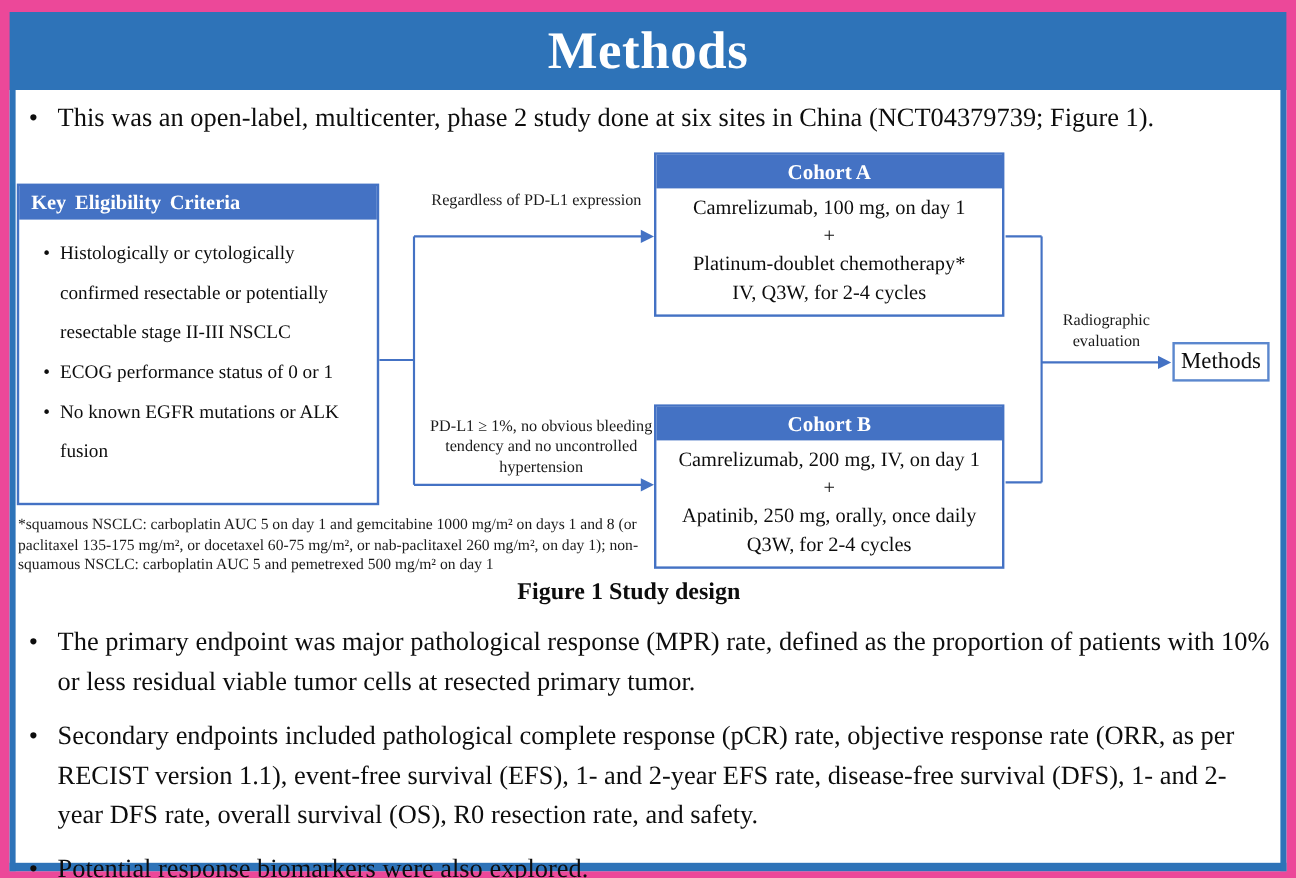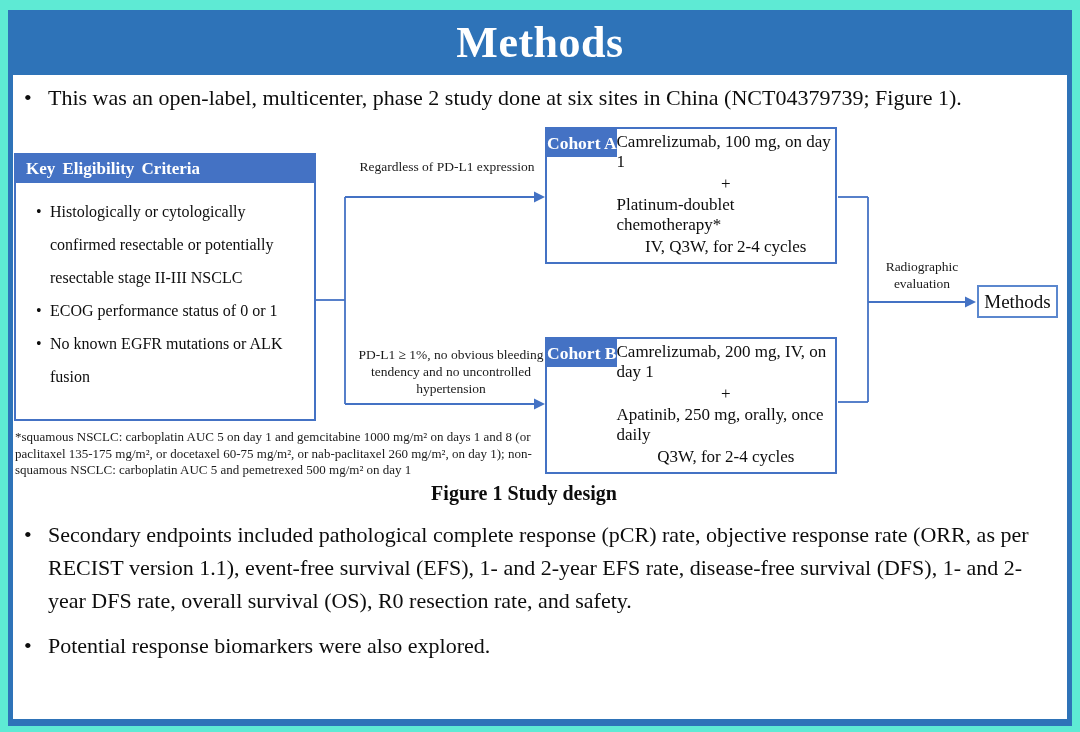--- a/index.html
+++ b/index.html
@@ -1,21 +1,21 @@
 <!DOCTYPE html>
 <html><head>
 <meta charset="utf-8">
 <style>
   * { margin: 0; padding: 0; box-sizing: border-box; }
   html, body { background: #000; }
   .slide {
     position: relative;
     width: 1080px;
     height: 732px;
-    background: #5eead4;
+    background: #ec4899;
     font-family: "Liberation Serif", serif;
     color: #0d0d0d;
     overflow: hidden;
   }
   .banner {
     position: absolute;
     left: 8px; top: 10px;
     width: 1064px; height: 65px;
     background: #2e73b8;
     display: flex; align-items: center; justify-content: center;
@@ -94,21 +94,21 @@
   }
   .label-a { left: 352px; top: 158px; width: 190px; }
   .label-b { left: 350px; top: 346px; width: 202px; }
   .label-eval { left: 868px; top: 258px; width: 108px; }
   
   .cohort-box {
     position: absolute;
     width: 292px; height: 137px;
     border: 2px solid #4472c4;
     background: #fff;
-    display: flex; flex-direction: row;
+    display: flex; flex-direction: column;
   }
   .cohort-a { left: 545px; top: 127px; }
   .cohort-b { left: 545px; top: 337px; }
   .cohort-box .box-header { justify-content: center; font-size: 17.5px; }
   .cohort-body {
     flex: 1;
     display: flex; flex-direction: column;
     justify-content: space-evenly;
     align-items: center;
     font-size: 17px;
@@ -216,17 +216,18 @@
     </div>
   </div>
 
   <div class="surgery-box">Methods</div>
 
   <div class="footnote">*squamous NSCLC: carboplatin AUC 5 on day 1 and gemcitabine 1000 mg/m² on days 1 and 8 (or paclitaxel 135-175 mg/m², or docetaxel 60-75 mg/m², or nab-paclitaxel 260 mg/m², on day 1); non-squamous NSCLC: carboplatin AUC 5 and pemetrexed 500 mg/m² on day 1</div>
 
   <div class="figure-caption">Figure 1 Study design</div>
 
   <div class="endpoints">
+    <div class="bullet">The primary endpoint was major pathological response (MPR) rate, defined as the proportion of patients with 10% or less residual viable tumor cells at resected primary tumor.</div>
     <div class="bullet">Secondary endpoints included pathological complete response (pCR) rate, objective response rate (ORR, as per RECIST version 1.1), event-free survival (EFS), 1- and 2-year EFS rate, disease-free survival (DFS), 1- and 2-year DFS rate, overall survival (OS), R0 resection rate, and safety.</div>
     <div class="bullet">Potential response biomarkers were also explored.</div>
   </div>
 
 </div>
 
 </body></html>

